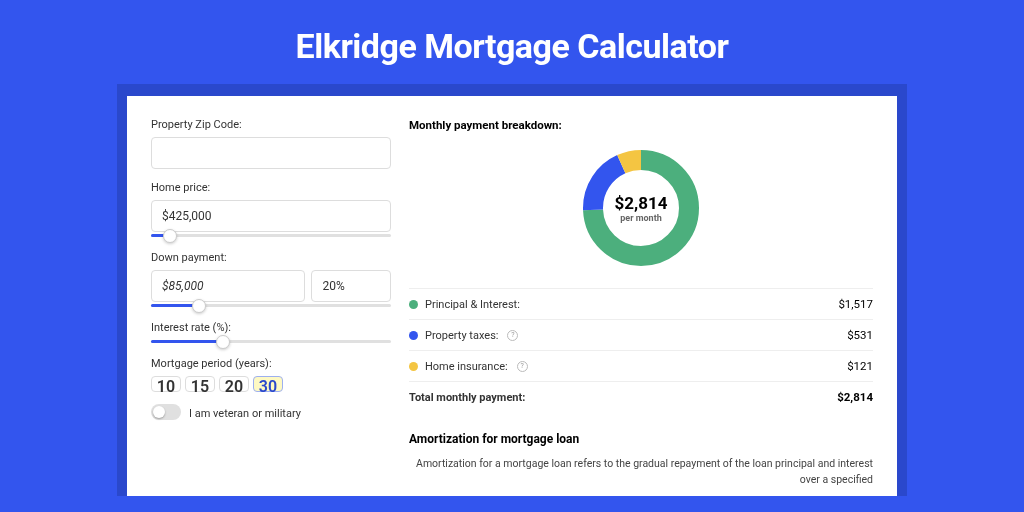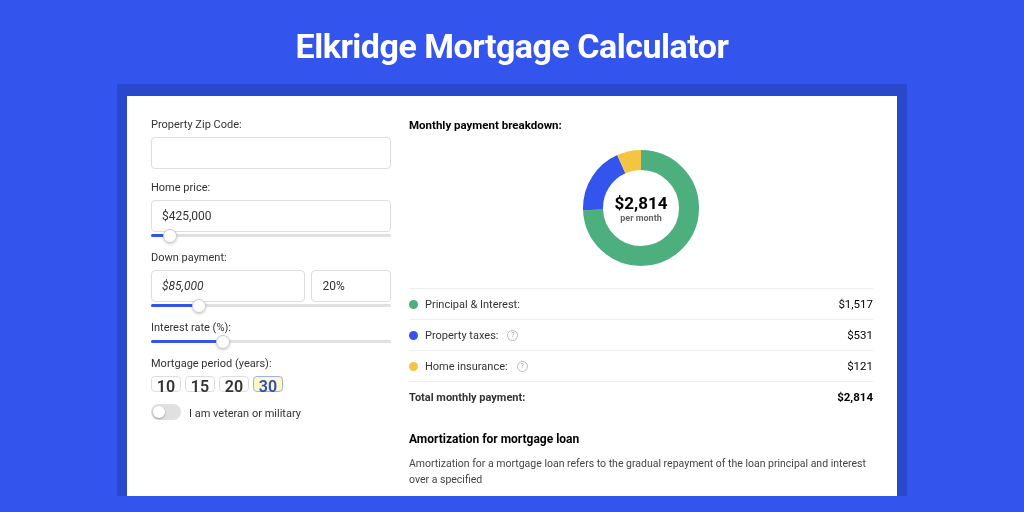--- a/index.html
+++ b/index.html
@@ -37,21 +37,21 @@
   .breakdown-left { display: flex; align-items: center; gap: 7px; }
   .dot { width: 9px; height: 9px; border-radius: 50%; }
   .dot.green { background: #4caf7d; }
   .dot.blue { background: #3355ee; }
   .dot.yellow { background: #f4c542; }
   .breakdown-label { font-size: 11px; color: #333; }
   .breakdown-val { font-size: 11.5px; color: #000; }
   .info-icon { width: 11px; height: 11px; border: 1px solid #bbb; border-radius: 50%; display: inline-flex; align-items: center; justify-content: center; font-size: 7px; color: #999; margin-left: 2px; }
   .amort-section { margin-top: 20px; }
   .amort-heading { font-size: 12px; font-weight: 700; color: #000; margin-bottom: 10px; }
-  .amort-text { font-size: 10.5px; color: #444; line-height: 1.5; }
+  .amort-text { font-size: 10.5px; color: #444; line-height: 1.5; text-align: right; }
 </style>
 </head>
 <body>
 
 <h1 class="page-title">Elkridge Mortgage Calculator</h1>
 
 <div class="outer-panel">
   <div class="white-card">
 
     <div class="left-col">

